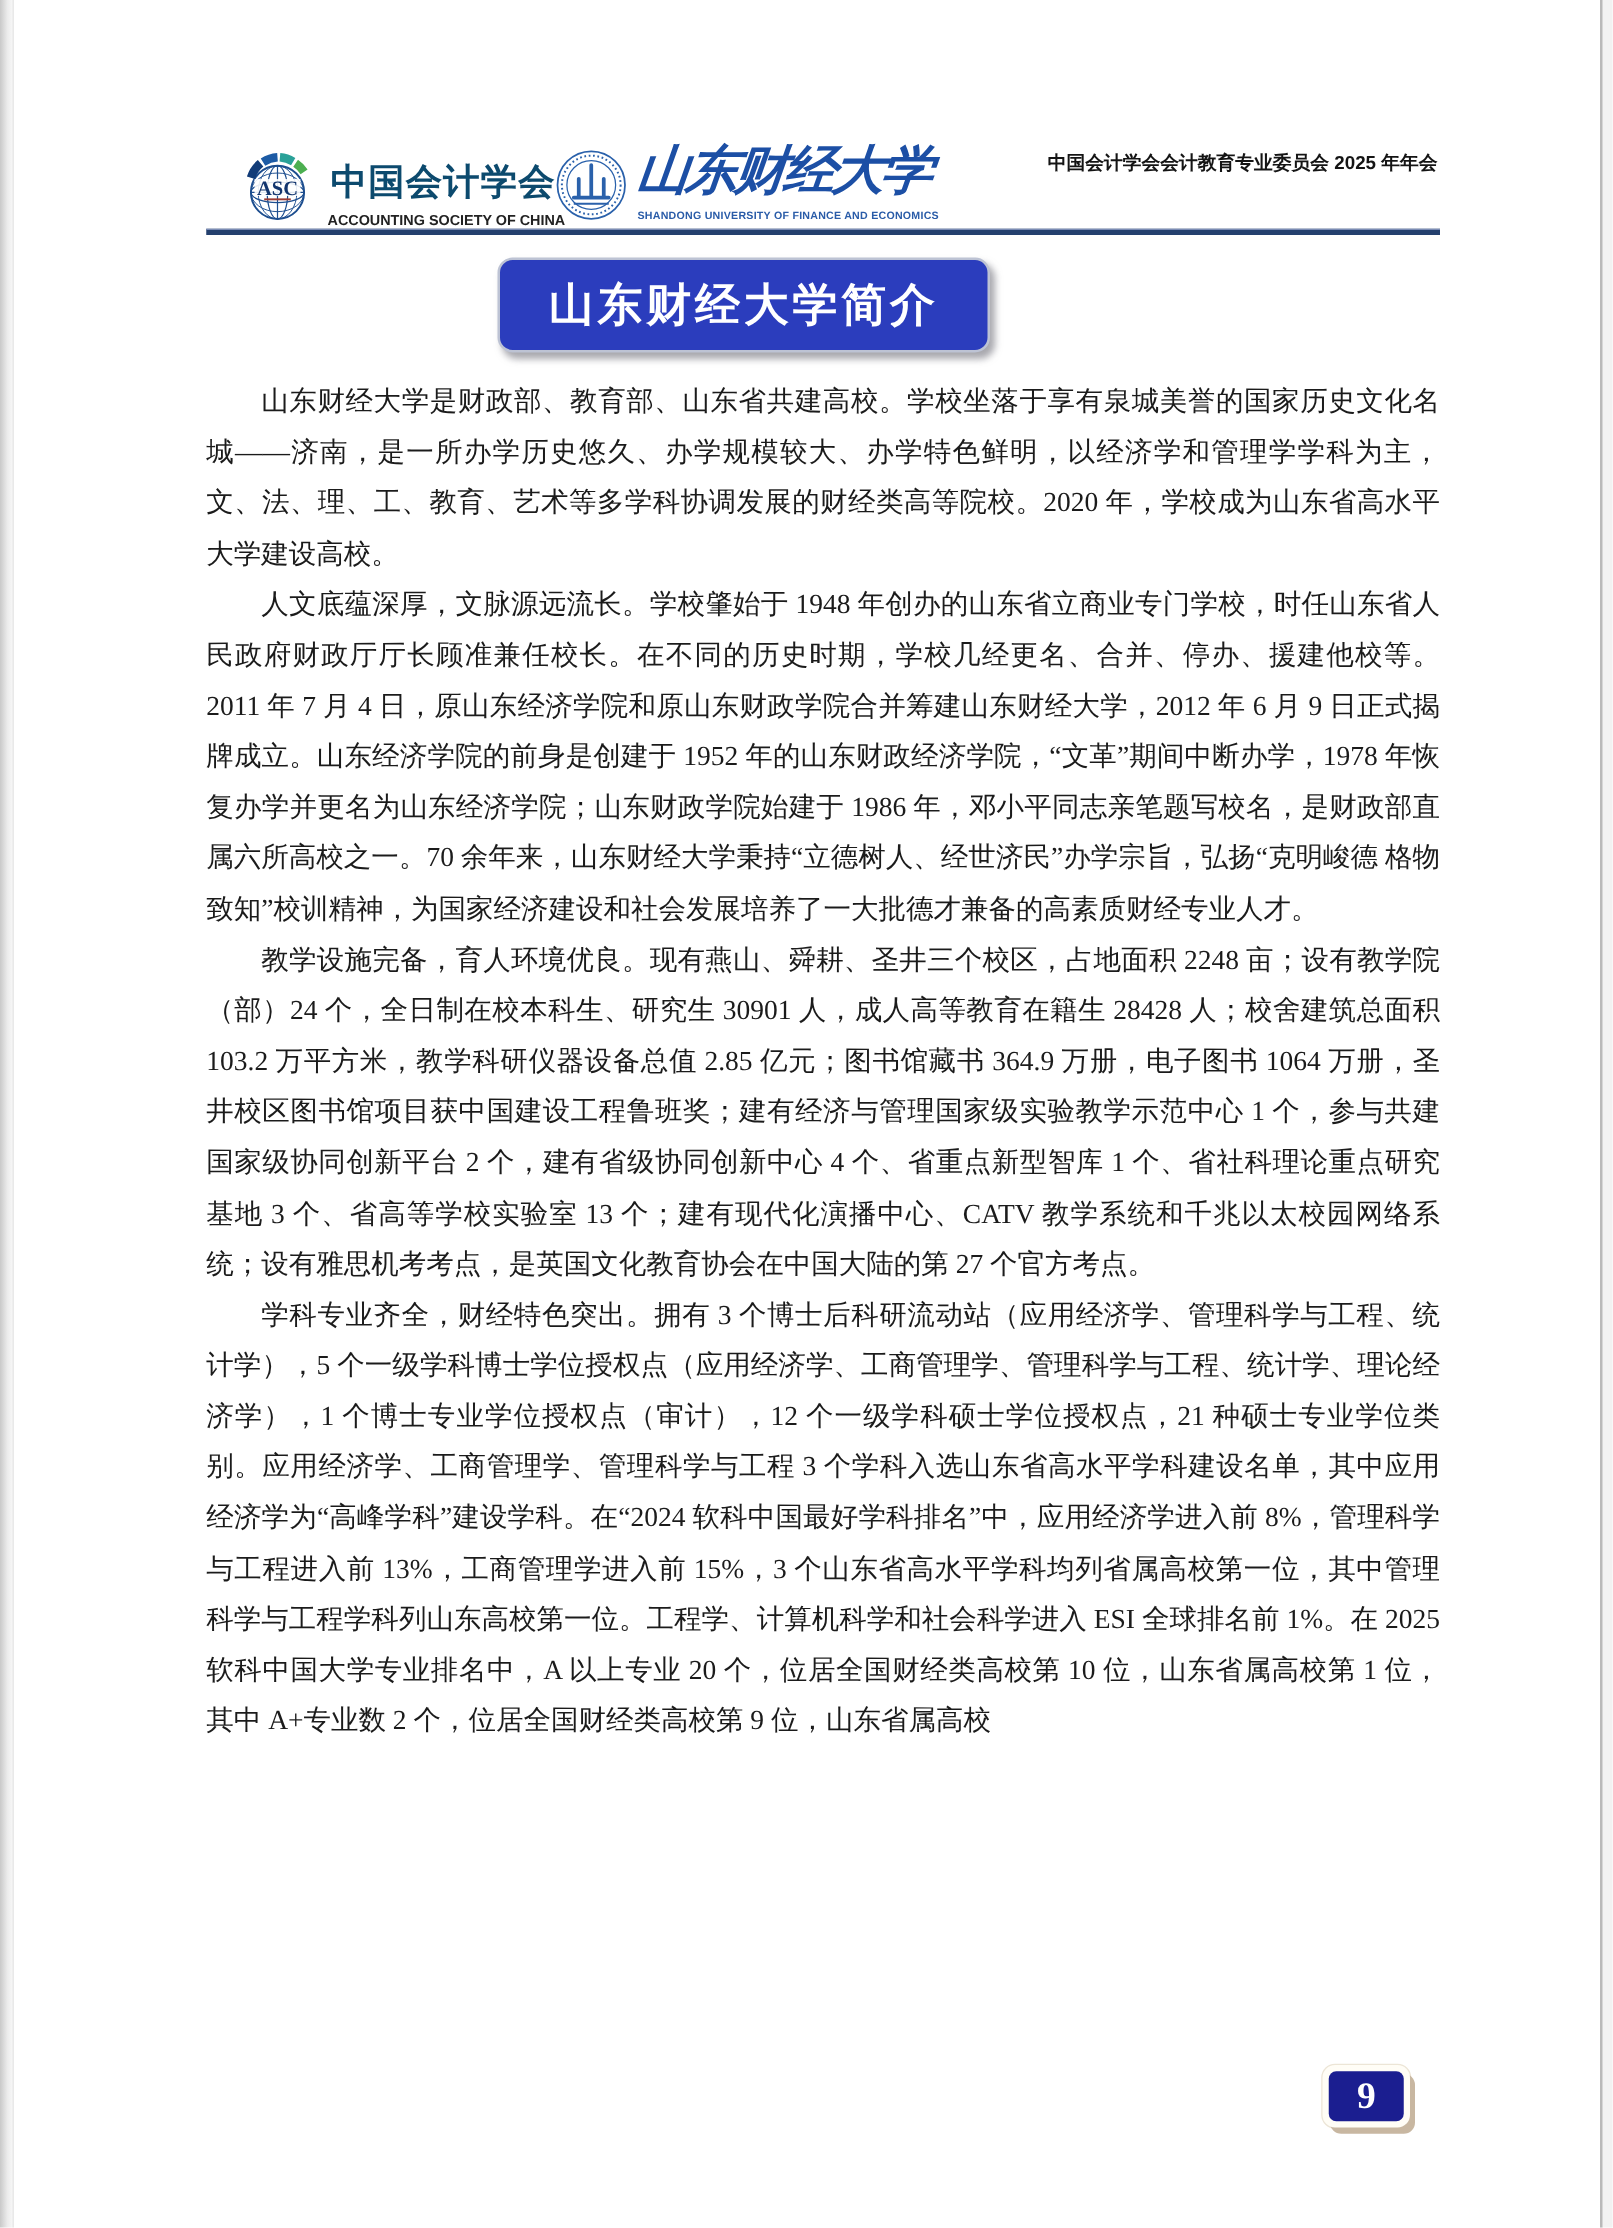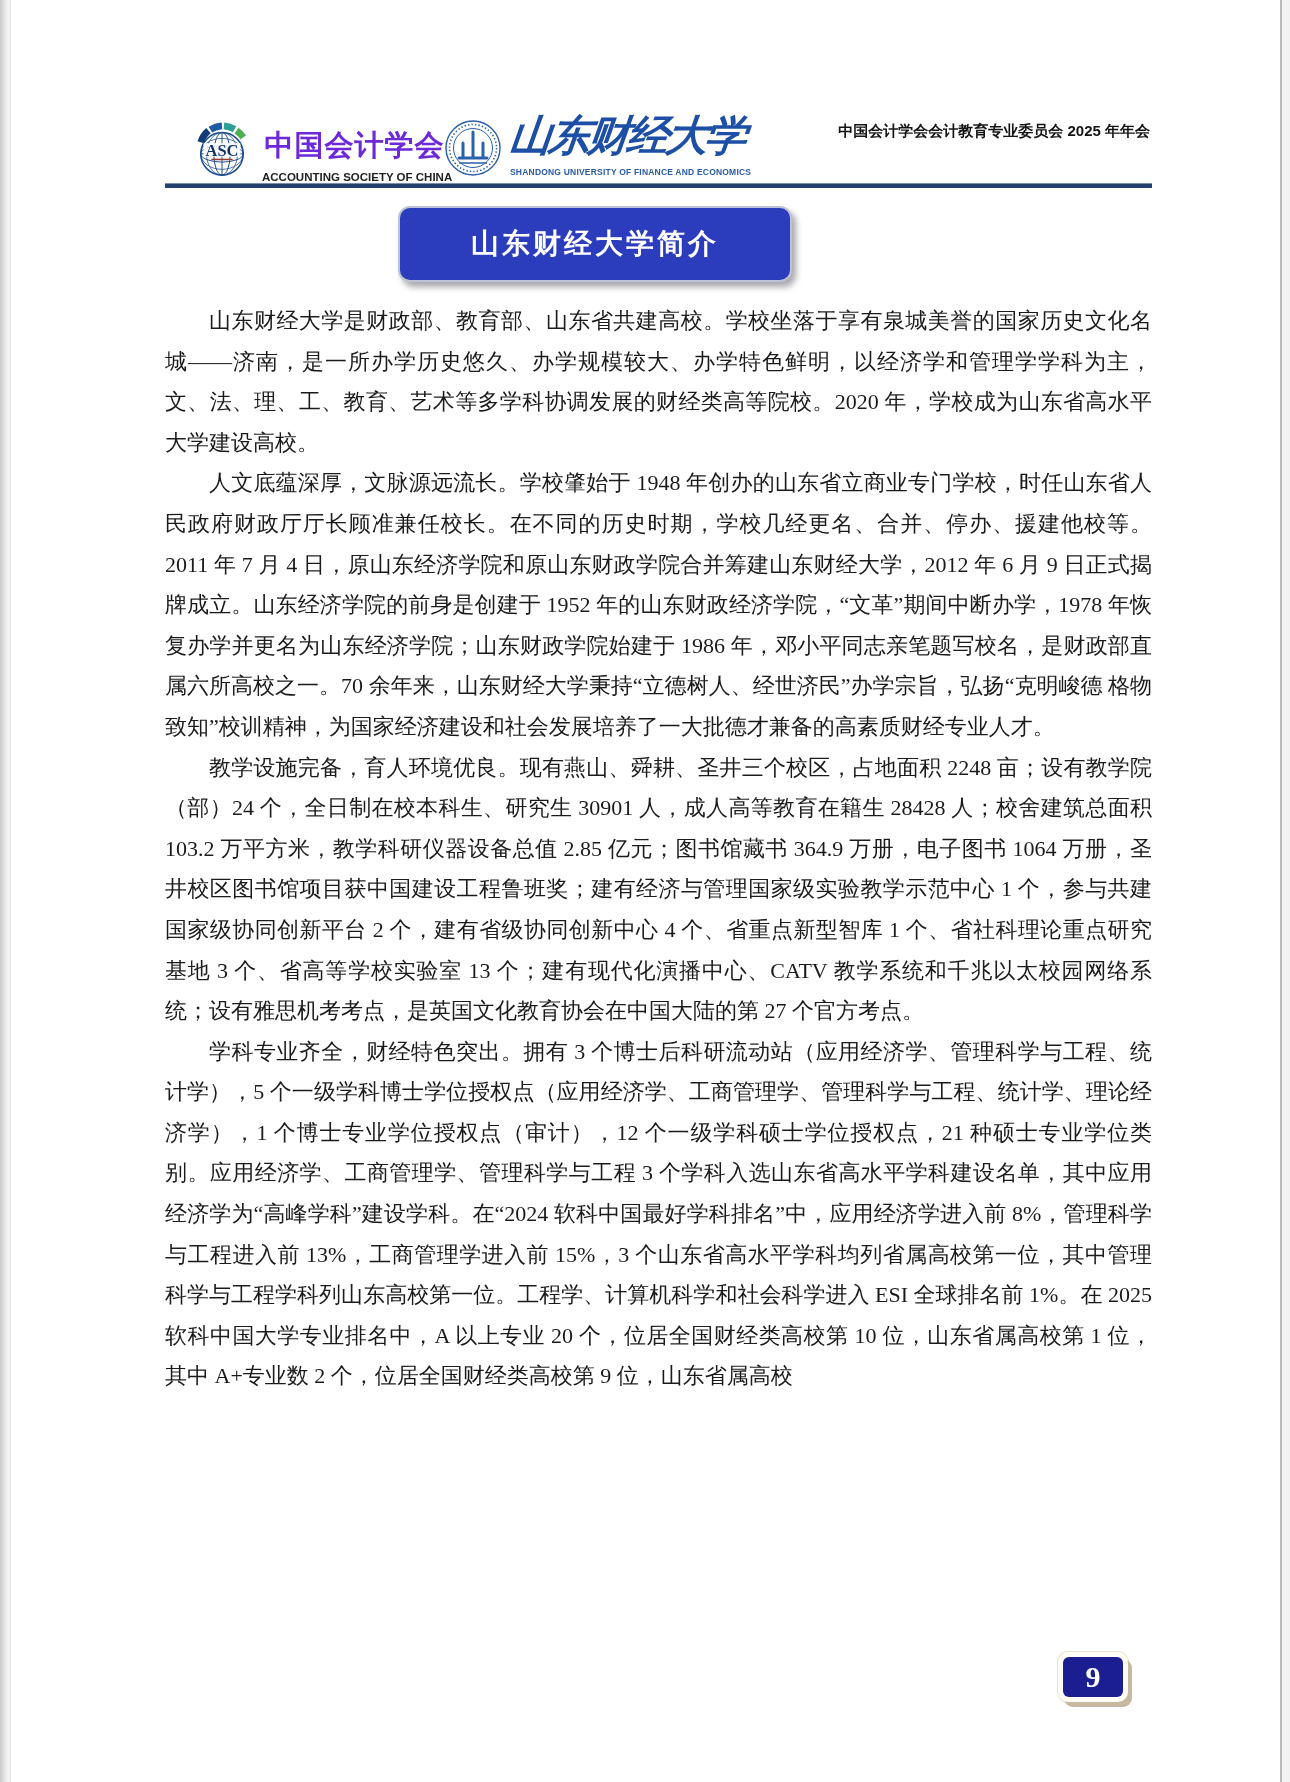--- a/index.html
+++ b/index.html
@@ -20,21 +20,21 @@
     position:absolute; right:0; top:0; width:10px; height:100%;
     background:#f2f2f2; border-left:2px solid #b9b9b9;
   }
 
   
   .header { position:absolute; left:0; top:0; width:100%; height:190px; }
   .asc-logo { position:absolute; left:193px; top:121px; width:58px; height:58px; }
   .asc-text { position:absolute; left:262px; top:126px; width:185px; text-align:center; }
   .asc-cn {
     font-family:"Liberation Sans","DejaVu Sans",sans-serif;
-    font-weight:bold; font-size:29px; color:#6d28d9; letter-spacing:1px; white-space:nowrap;
+    font-weight:bold; font-size:29px; color:#0c4a6e; letter-spacing:1px; white-space:nowrap;
   }
   .asc-en {
     font-family:"Liberation Sans","DejaVu Sans",sans-serif;
     font-size:11.5px; font-weight:bold; color:#222; margin-top:5px; white-space:nowrap;
   }
   .sdufe-logo { position:absolute; left:443px; top:118px; width:60px; height:60px; }
   .sdufe-text { position:absolute; left:510px; top:108px; width:230px; text-align:center; }
   .sdufe-cn {
     font-size:42px; font-weight:bold; font-style:italic; color:#1c4fa5;
     letter-spacing:-3px; transform:skewX(-6deg); white-space:nowrap;
@@ -56,21 +56,21 @@
 
   
   .title-banner {
     position:absolute; left:398px; top:206px; width:394px; height:76px;
     background:#2b3dbd;
     border:2px solid #bdc3d4; border-radius:12px;
     box-shadow:4px 5px 6px rgba(110,110,120,0.6);
     display:flex; align-items:center; justify-content:center;
   }
   .title-banner span {
-    color:#ffffff; font-size:28px; font-weight:bold; letter-spacing:3px; white-space:nowrap;
+    color:#ffffff; font-size:36px; font-weight:bold; letter-spacing:3px; white-space:nowrap;
   }
 
   
   .body-text {
     position:absolute; left:165px; top:301px; width:987px;
     font-size:22px; line-height:40.6px; text-align:justify; color:#1b1b1b;
   }
   .body-text p { text-indent:2em; margin:0; }
 
   

